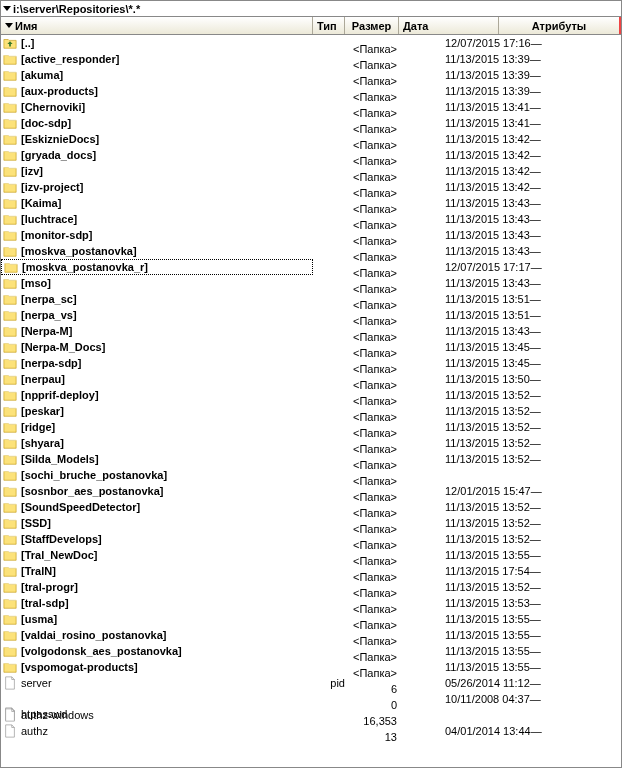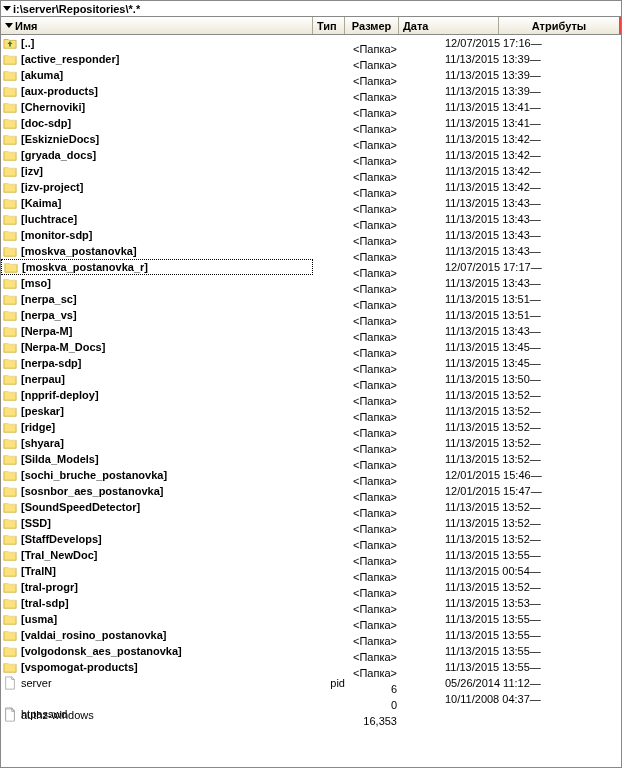--- a/index.html
+++ b/index.html
@@ -506,21 +506,20 @@
         <span class="icon icon-folder">
           <svg width="14" height="14" viewBox="0 0 16 16">
             <path d="M1 4 h5 l1 1 h8 v9 h-14 z" fill="#fce27a" stroke="#c0950b" stroke-width="0.7"></path>
             <path d="M1 4 h5 l1 1 h8" fill="none" stroke="#fff8d0" stroke-width="0.6"></path>
           </svg>
         </span>
         <span class="txt">[sochi_bruche_postanovka]</span>
       </div>
       <div class="cell cell-type"></div>
       <div class="cell cell-size">&lt;Папка&gt;</div>
-      <div class="cell cell-date"><span>12/01/2015 15:46</span><span>—</span></div>
     </div>
     <div class="row">
       <div class="cell cell-name">
         <span class="icon icon-folder">
           <svg width="14" height="14" viewBox="0 0 16 16">
             <path d="M1 4 h5 l1 1 h8 v9 h-14 z" fill="#fce27a" stroke="#c0950b" stroke-width="0.7"></path>
             <path d="M1 4 h5 l1 1 h8" fill="none" stroke="#fff8d0" stroke-width="0.6"></path>
           </svg>
         </span>
         <span class="txt">[sosnbor_aes_postanovka]</span>
@@ -590,21 +589,21 @@
         <span class="icon icon-folder">
           <svg width="14" height="14" viewBox="0 0 16 16">
             <path d="M1 4 h5 l1 1 h8 v9 h-14 z" fill="#fce27a" stroke="#c0950b" stroke-width="0.7"></path>
             <path d="M1 4 h5 l1 1 h8" fill="none" stroke="#fff8d0" stroke-width="0.6"></path>
           </svg>
         </span>
         <span class="txt">[TralN]</span>
       </div>
       <div class="cell cell-type"></div>
       <div class="cell cell-size">&lt;Папка&gt;</div>
-      <div class="cell cell-date"><span>11/13/2015 00:54</span><span>—</span></div>
+      <div class="cell cell-date"><span>11/13/2015 17:54</span><span>—</span></div>
     </div>
     <div class="row">
       <div class="cell cell-name">
         <span class="icon icon-folder">
           <svg width="14" height="14" viewBox="0 0 16 16">
             <path d="M1 4 h5 l1 1 h8 v9 h-14 z" fill="#fce27a" stroke="#c0950b" stroke-width="0.7"></path>
             <path d="M1 4 h5 l1 1 h8" fill="none" stroke="#fff8d0" stroke-width="0.6"></path>
           </svg>
         </span>
         <span class="txt">[tral-progr]</span>
@@ -717,13 +716,27 @@
           <svg width="14" height="14" viewBox="0 0 16 16">
             <path d="M3 1 h7 l3 3 v11 h-10 z" fill="#fff" stroke="#888" stroke-width="0.7"></path>
             <path d="M10 1 v3 h3" fill="none" stroke="#888" stroke-width="0.7"></path>
           </svg>
         </span>
         <span class="txt">authz-windows</span>
       </div>
       <div class="cell cell-type"></div>
       <div class="cell cell-size">16,353</div>
     </div>
+    <div class="row">
+      <div class="cell cell-name" style="font-weight: normal;">
+        <span class="icon icon-folder">
+          <svg width="14" height="14" viewBox="0 0 16 16">
+            <path d="M3 1 h7 l3 3 v11 h-10 z" fill="#fff" stroke="#888" stroke-width="0.7"></path>
+            <path d="M10 1 v3 h3" fill="none" stroke="#888" stroke-width="0.7"></path>
+          </svg>
+        </span>
+        <span class="txt">authz</span>
+      </div>
+      <div class="cell cell-type"></div>
+      <div class="cell cell-size">13</div>
+      <div class="cell cell-date"><span>04/01/2014 13:44</span><span>—</span></div>
+    </div>
   </div>
 
 </body></html>

